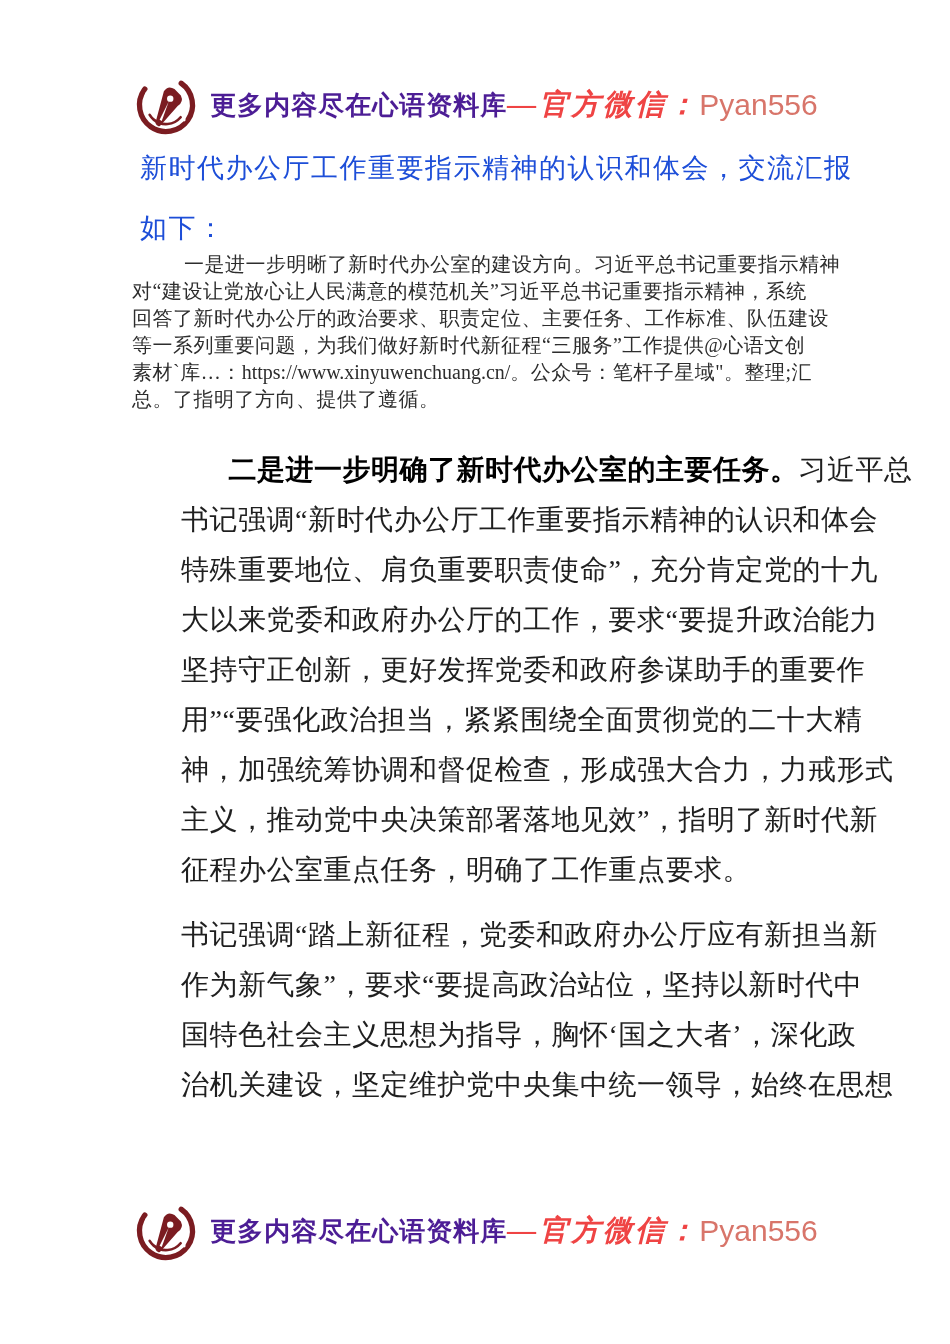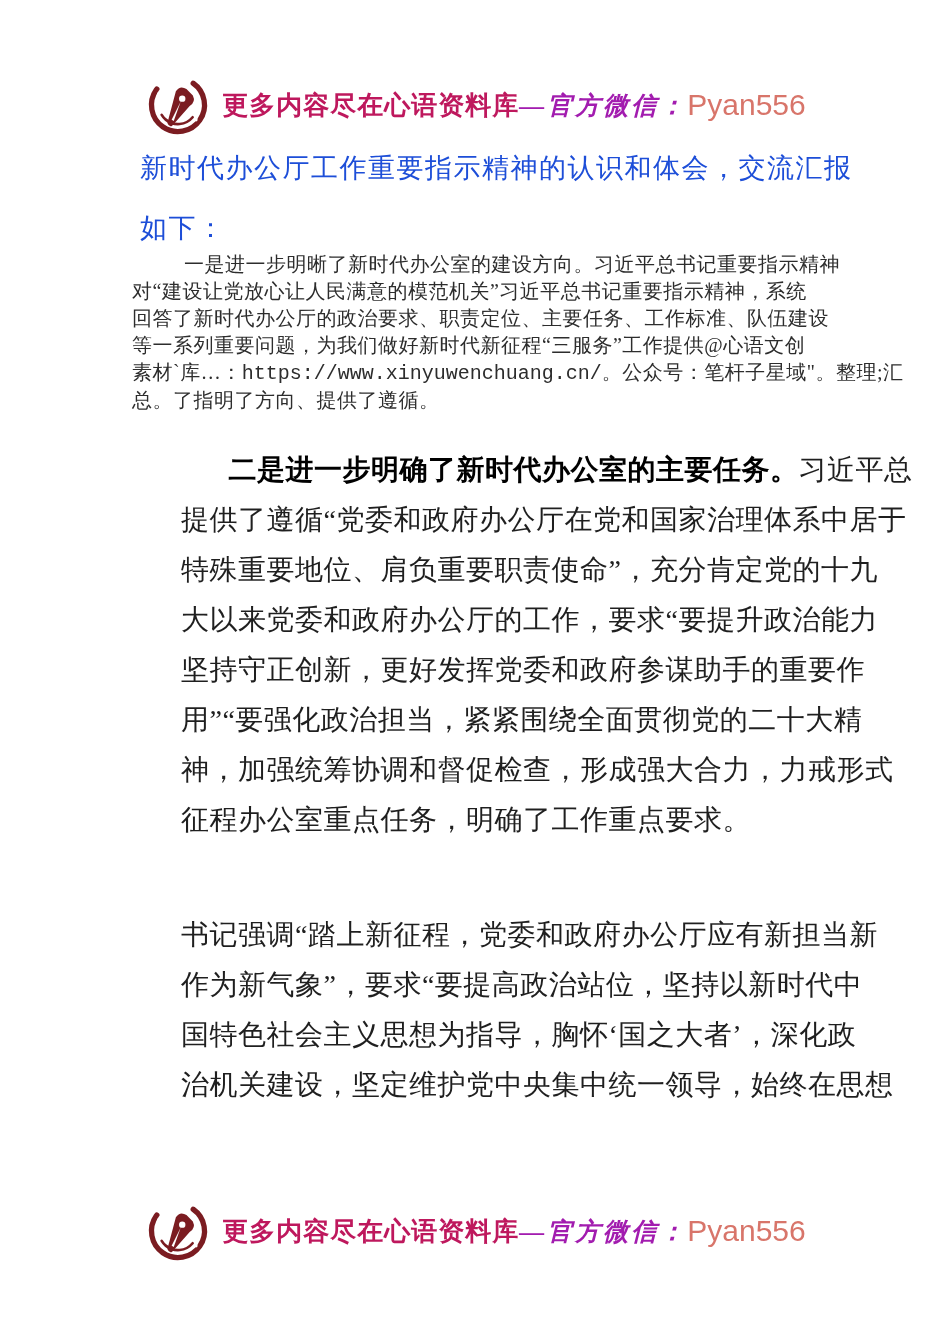--- a/index.html
+++ b/index.html
@@ -7,22 +7,22 @@
     position:relative; width:950px; height:1344px; margin:0 auto;
     background:#ffffff; overflow:hidden;
     font-family:"Liberation Serif","DejaVu Serif",serif;
   }
 
   
   .wm { position:absolute; left:0; right:0; display:flex; align-items:center; justify-content:center; }
   .wm-top { top:70px; }
   .wm-bot { top:1196px; }
   .wm .logo { width:68px; height:70px; margin-right:10px; flex:0 0 auto; }
-  .wm .brand { font-weight:bold; font-size:26px; color:#be185d; letter-spacing:1px; }
-  .wm .dash-label { font-size:25px; color:#a21caf; font-style:italic; letter-spacing:3px; font-weight:bold; }
+  .wm .brand { font-weight:bold; font-size:26px; color:#4c1d95; letter-spacing:1px; }
+  .wm .dash-label { font-size:29px; color:#ef4444; font-style:italic; letter-spacing:3px; font-weight:bold; }
   .wm .wid { font-size:30px; color:#d8756a; 
              font-family:"Liberation Sans","DejaVu Sans",sans-serif; }
 
   
   .intro { position:absolute; top:138px; left:140px; width:700px;
            font-size:27px; line-height:60px; color:#1d4ed8; letter-spacing:1.5px; }
 
   
   .p-small { position:absolute; top:251px; left:132px; width:705px;
              font-size:20px; line-height:27px; color:#2d2d2d; letter-spacing:0.5px; }
@@ -30,21 +30,21 @@
 
   
   .p-big { position:absolute; left:140px; width:700px;
            font-size:28px; line-height:50px; color:#1f1f1f; letter-spacing:0.5px;margin-left:41px; }
   .p-big .first { text-indent:1.7em; }
   .p-big b { color:#000000; font-weight:bold; }
   .p2 { top:445px; }
   .p3 { top:910px; }
 
   .line { white-space:nowrap; }
-  .url { font-family:Liberation Mono, monospace; letter-spacing:0; }
+  .url { font-family:Liberation Serif, serif; letter-spacing:0; }
 </style>
 </head>
 <body>
 
 <div class="page">
 
   <div class="wm wm-top">
     <svg class="logo" viewBox="0 0 64 66" xmlns="http://www.w3.org/2000/svg">
       <g fill="none" stroke="#7b1c21" stroke-linecap="round">
         <circle cx="32" cy="33" r="25" stroke-width="5" stroke-dasharray="118 40" transform="rotate(-55 32 33)"></circle>
@@ -74,26 +74,27 @@
     <div class="line first">一是进一步明晰了新时代办公室的建设方向。习近平总书记重要指示精神</div>
     <div class="line">对“建设让党放心让人民满意的模范机关”习近平总书记重要指示精神，系统</div>
     <div class="line">回答了新时代办公厅的政治要求、职责定位、主要任务、工作标准、队伍建设</div>
     <div class="line">等一系列重要问题，为我们做好新时代新征程“三服务”工作提供@心语文创</div>
     <div class="line"><span>素材`库…：</span><span class="url">https://www.xinyuwenchuang.cn/</span><span>。公众号：笔杆子星域"。整理;汇</span></div>
     <div class="line">总。了指明了方向、提供了遵循。</div>
   </div>
 
   <div class="p-big p2">
     <div class="line first"><b>二是进一步明确了新时代办公室的主要任务。</b><span>习近平总</span></div>
-    <div class="line">提供了遵循“党委和政府办公厅在党和国家治理体系中居于</div>
+    <div class="line">书记强调“新时代办公厅工作重要指示精神的认识和体会</div>
     <div class="line">特殊重要地位、肩负重要职责使命”，充分肯定党的十九</div>
     <div class="line">大以来党委和政府办公厅的工作，要求“要提升政治能力</div>
     <div class="line">坚持守正创新，更好发挥党委和政府参谋助手的重要作</div>
     <div class="line">用”“要强化政治担当，紧紧围绕全面贯彻党的二十大精</div>
     <div class="line">神，加强统筹协调和督促检查，形成强大合力，力戒形式</div>
+    <div class="line">主义，推动党中央决策部署落地见效”，指明了新时代新</div>
     <div class="line">征程办公室重点任务，明确了工作重点要求。</div>
   </div>
 
   <div class="p-big p3">
     <div class="line">书记强调“踏上新征程，党委和政府办公厅应有新担当新</div>
     <div class="line">作为新气象”，要求“要提高政治站位，坚持以新时代中</div>
     <div class="line">国特色社会主义思想为指导，胸怀‘国之大者’，深化政</div>
     <div class="line">治机关建设，坚定维护党中央集中统一领导，始终在思想</div>
   </div>
 

